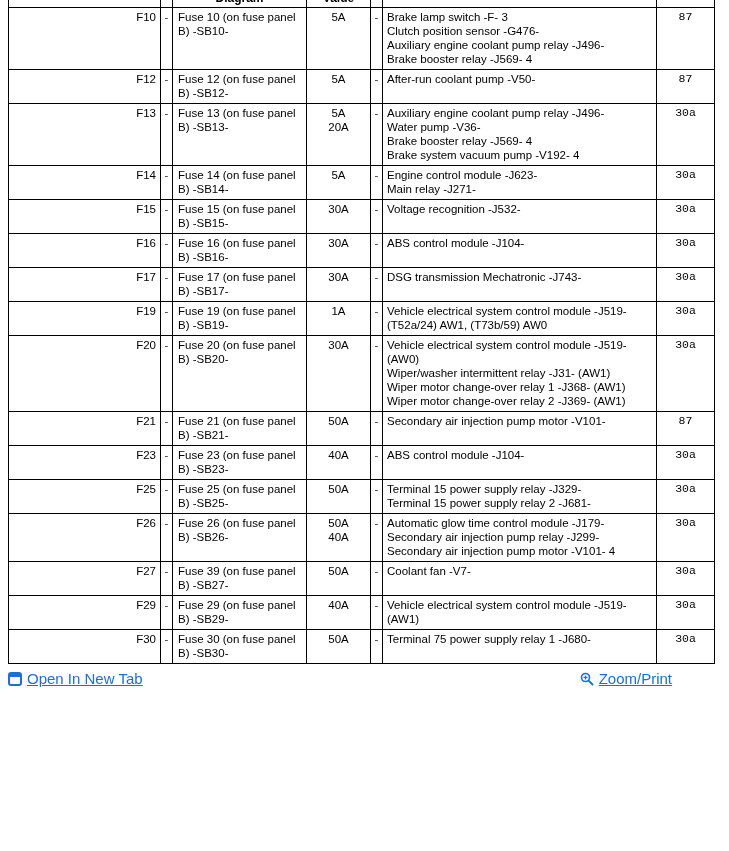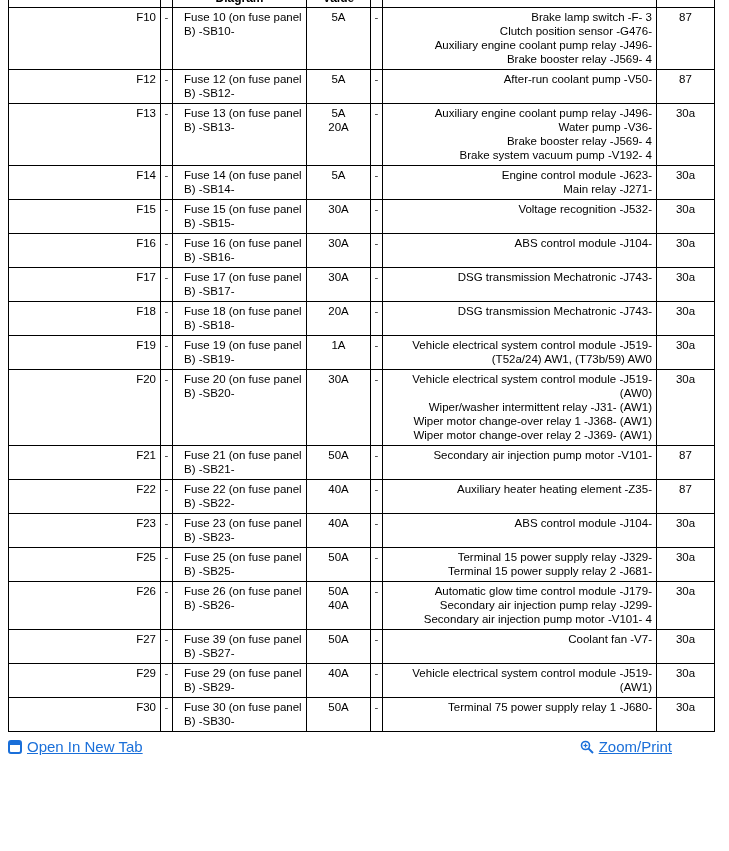--- a/index.html
+++ b/index.html
@@ -31,24 +31,24 @@
   td { padding:2px 4px 3px 4px; }
   col.c-fuse { width:152px; }
   col.c-dash1 { width:12px; }
   col.c-diagram { width:134px; }
   col.c-value { width:64px; }
   col.c-dash2 { width:12px; }
   col.c-description { width:274px; }
   col.c-terminal { width:58px; }
   td.col-fuse { text-align:right; }
   td.col-dash1, td.col-dash2 { text-align:center; padding-left:1px; padding-right:1px; color:#333; }
-  td.col-diagram { white-space:pre-line; padding-left:11px;margin-top:36px; }
+  td.col-diagram { white-space:pre-line; padding-left:5px;margin-top:36px; }
   td.col-value { text-align:center; white-space:pre-line; }
-  td.col-description { white-space:pre-line;text-align:right; }
-  td.col-terminal { text-align:center; }
+  td.col-description { white-space:pre-line; }
+  td.col-terminal { text-align:center;font-family:Liberation Mono, monospace; }
   .footer {
     width:706px;
     margin:6px 0 0 8px;
     display:flex;
     justify-content:space-between;
     align-items:flex-start;
   }
   .link {
     color:var(--link, #1a6fd9);
     font-size:15px;
@@ -160,30 +160,20 @@
           <td class="col-fuse">F17</td>
           <td class="col-dash1">-</td>
           <td class="col-diagram">Fuse 17 (on fuse panel
 B) -SB17-</td>
           <td class="col-value">30A</td>
           <td class="col-dash2">-</td>
           <td class="col-description">DSG transmission Mechatronic -J743-</td>
           <td class="col-terminal">30a</td>
         </tr>
         <tr>
-          <td class="col-fuse">F18</td>
-          <td class="col-dash1">-</td>
-          <td class="col-diagram">Fuse 18 (on fuse panel
-B) -SB18-</td>
-          <td class="col-value">20A</td>
-          <td class="col-dash2">-</td>
-          <td class="col-description">DSG transmission Mechatronic -J743-</td>
-          <td class="col-terminal">30a</td>
-        </tr>
-        <tr>
           <td class="col-fuse">F19</td>
           <td class="col-dash1">-</td>
           <td class="col-diagram">Fuse 19 (on fuse panel
 B) -SB19-</td>
           <td class="col-value">1A</td>
           <td class="col-dash2">-</td>
           <td class="col-description">Vehicle electrical system control module -J519-
 (T52a/24) AW1, (T73b/59) AW0</td>
           <td class="col-terminal">30a</td>
         </tr>
@@ -202,30 +192,20 @@
           <td class="col-terminal">30a</td>
         </tr>
         <tr>
           <td class="col-fuse">F21</td>
           <td class="col-dash1">-</td>
           <td class="col-diagram">Fuse 21 (on fuse panel
 B) -SB21-</td>
           <td class="col-value">50A</td>
           <td class="col-dash2">-</td>
           <td class="col-description">Secondary air injection pump motor -V101-</td>
-          <td class="col-terminal">87</td>
-        </tr>
-        <tr>
-          <td class="col-fuse">F22</td>
-          <td class="col-dash1">-</td>
-          <td class="col-diagram">Fuse 22 (on fuse panel
-B) -SB22-</td>
-          <td class="col-value">40A</td>
-          <td class="col-dash2">-</td>
-          <td class="col-description">Auxiliary heater heating element -Z35-</td>
           <td class="col-terminal">87</td>
         </tr>
         <tr>
           <td class="col-fuse">F23</td>
           <td class="col-dash1">-</td>
           <td class="col-diagram">Fuse 23 (on fuse panel
 B) -SB23-</td>
           <td class="col-value">40A</td>
           <td class="col-dash2">-</td>
           <td class="col-description">ABS control module -J104-</td>

